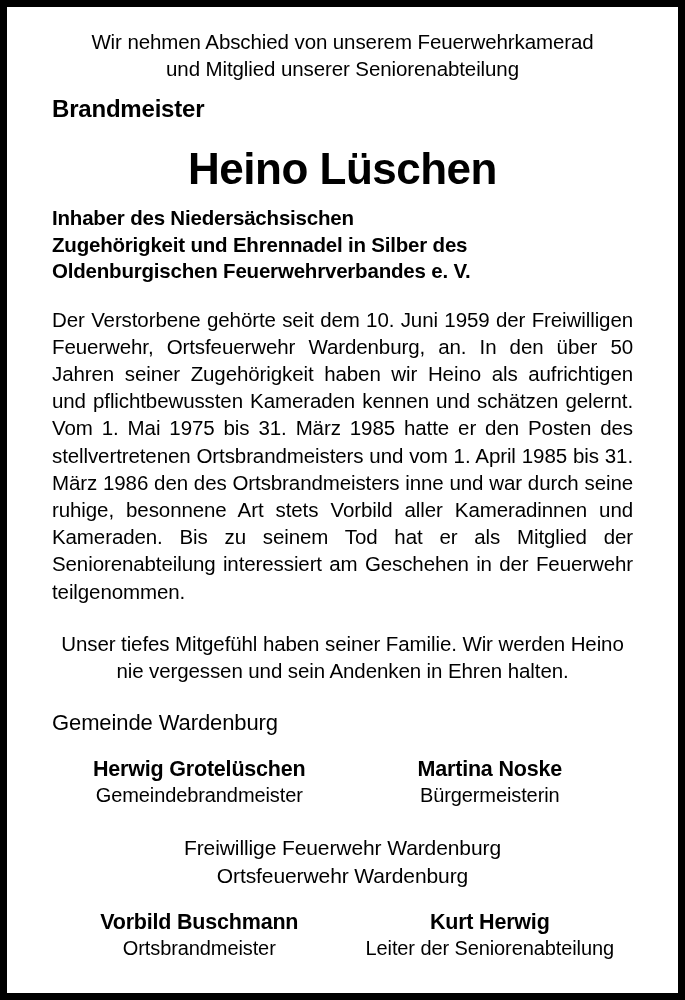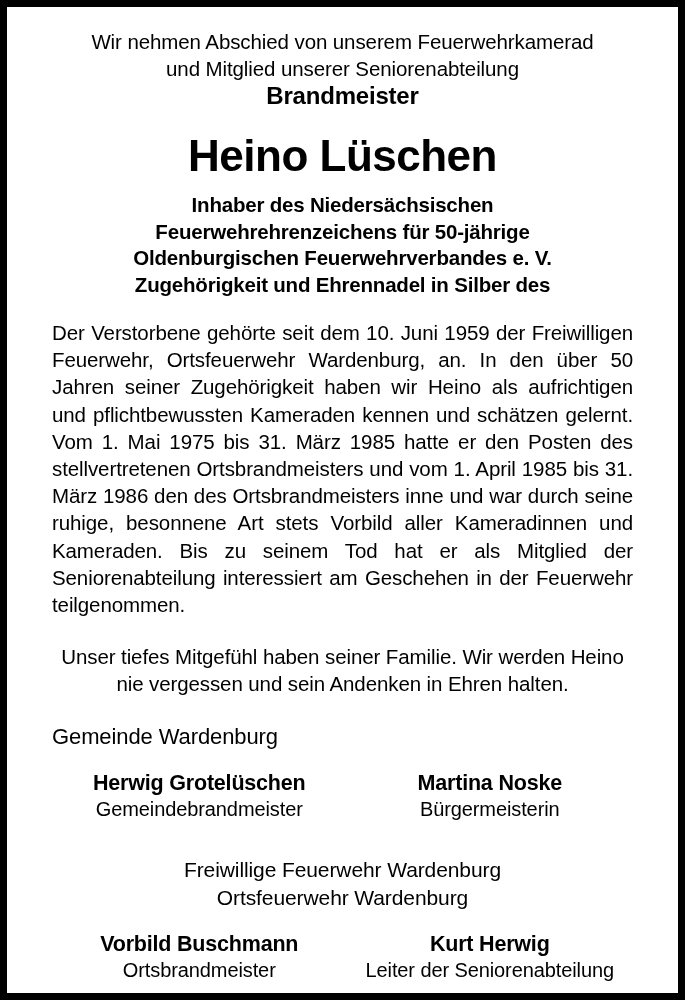--- a/index.html
+++ b/index.html
@@ -33,38 +33,37 @@
   
   .intro {
     text-align: center;
     font-size: 20.5px;
     line-height: 27px;
     letter-spacing: -0.1px;
   }
 
   
   .rank {
-    text-align: center;
     font-weight: bold;
     font-size: 24px;
     line-height: 28px;
+    margin-top: 13px;
     letter-spacing: -0.2px;
   }
   .name {
     text-align: center;
     font-weight: bold;
     font-size: 44px;
     line-height: 50px;
     margin-top: 21px;
     letter-spacing: -0.5px;
   }
 
   
   .honours {
-    text-align: center;
     font-weight: bold;
     font-size: 20.5px;
     line-height: 26.5px;
     margin-top: 11px;
     letter-spacing: -0.2px;
   }
 
   
   .body-text {
     text-align: justify;
@@ -89,21 +88,21 @@
     text-align: left;
     font-size: 22px;
     line-height: 28px;
     margin-top: 25px;
     letter-spacing: -0.1px;
   }
   .org-block {
     text-align: center;
     font-size: 21px;
     line-height: 28px;
-    margin-top: 34px;
+    margin-top: 26px;
     letter-spacing: -0.1px;
   }
 
   
   .signatures {
     display: flex;
     margin-top: 19px;
   }
   .sig-col {
     flex: 1 1 50%;
@@ -134,23 +133,22 @@
       <div>Wir nehmen Abschied von unserem Feuerwehrkamerad</div>
       <div>und Mitglied unserer Seniorenabteilung</div>
     </div>
 
     <div class="rank">Brandmeister</div>
 
     <div class="name">Heino Lüschen</div>
 
     <div class="honours">
       <div>Inhaber des Niedersächsischen</div>
-      <div>Feuerwehrehrenzeichens für 50-jährige</div>
+      <div>Zugehörigkeit und Ehrennadel in Silber des</div>
       <div>Oldenburgischen Feuerwehrverbandes e. V.</div>
-      <div>Zugehörigkeit und Ehrennadel in Silber des</div>
     </div>
 
     <p class="body-text">Der Verstorbene gehörte seit dem 10. Juni 1959 der Freiwilligen Feuerwehr, Ortsfeuerwehr Wardenburg, an. In den über 50 Jahren seiner Zugehörigkeit haben wir Heino als aufrichtigen und pflichtbewussten Kameraden kennen und schätzen gelernt. Vom 1. Mai 1975 bis 31. März 1985 hatte er den Posten des stellvertretenen Ortsbrandmeisters und vom 1. April 1985 bis 31. März 1986 den des Ortsbrandmeisters inne und war durch seine ruhige, besonnene Art stets Vorbild aller Kameradinnen und Kameraden. Bis zu seinem Tod hat er als Mitglied der Seniorenabteilung interessiert am Geschehen in der Feuerwehr teilgenommen.</p>
 
     <div class="condolence">
       <div>Unser tiefes Mitgefühl haben seiner Familie. Wir werden Heino</div>
       <div>nie vergessen und sein Andenken in Ehren halten.</div>
     </div>
 
     <div class="org">Gemeinde Wardenburg</div>

